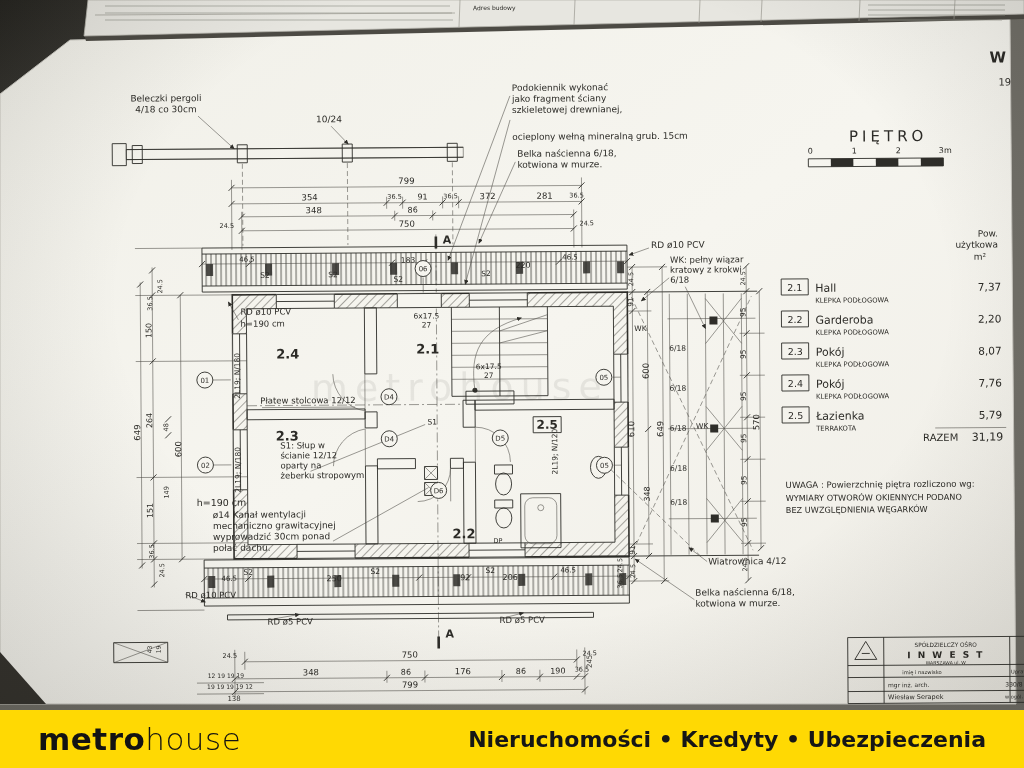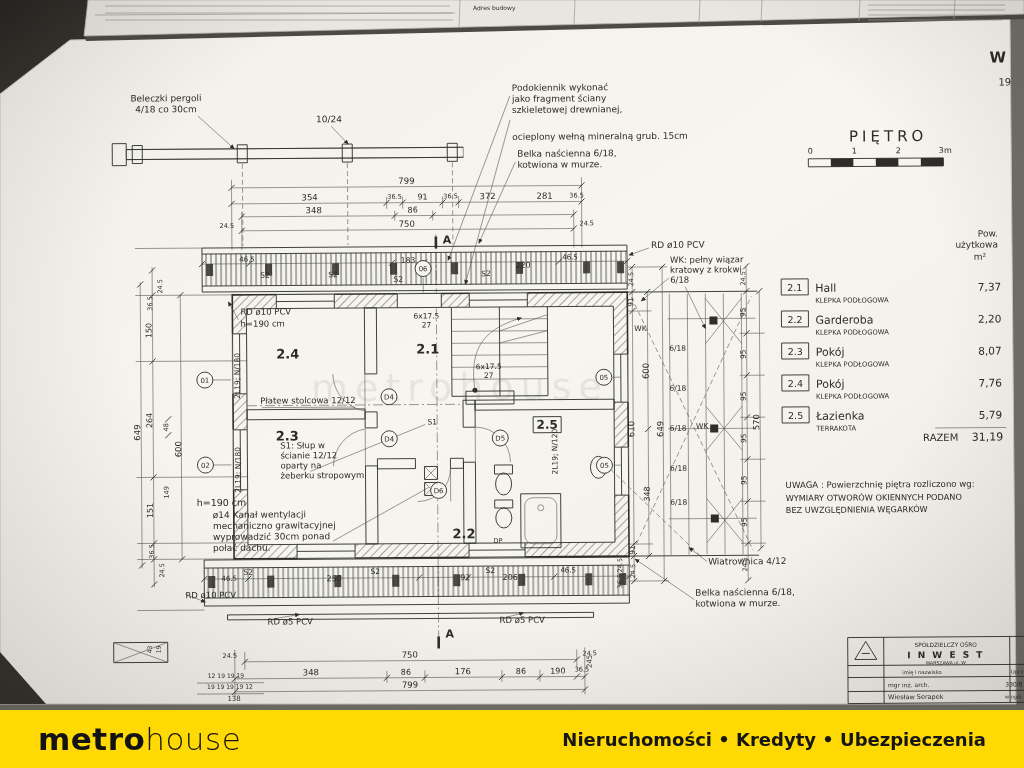--- a/index.html
+++ b/index.html
@@ -14,21 +14,21 @@
   .dd{stroke-dasharray:10 3 2 3}
   .ink{fill:#2e2d29}
   .vignette{position:absolute;left:0;top:0;width:1024px;height:710px;
     background:radial-gradient(ellipse at 52% 42%, rgba(0,0,0,0) 55%, rgba(20,18,12,.16) 100%);
     pointer-events:none;}
   .footer{position:absolute;left:0;top:710px;width:1024px;height:58px;background:#ffd903;
     display:flex;align-items:center;justify-content:space-between;padding:0 38px;box-sizing:border-box;}
   .brand{font-size:31px;color:#131313;letter-spacing:.5px;}
   .brand .b{font-weight:800;}
   .brand .l{font-weight:300;}
-  .tagline{font-size:18px;font-weight:600;color:#161616;}
+  .tagline{font-size:22px;font-weight:600;color:#161616;}
 </style>
 </head>
 <body>
 
 <div id="scene">
 <svg width="1024" height="768" viewBox="0 0 1024 768">
   <defs>
     <linearGradient id="bgGrad" x1="0" y1="0" x2="0.35" y2="0.35">
       <stop offset="0" stop-color="#262521"></stop>
           <stop offset="1" stop-color="#716f68"></stop>

